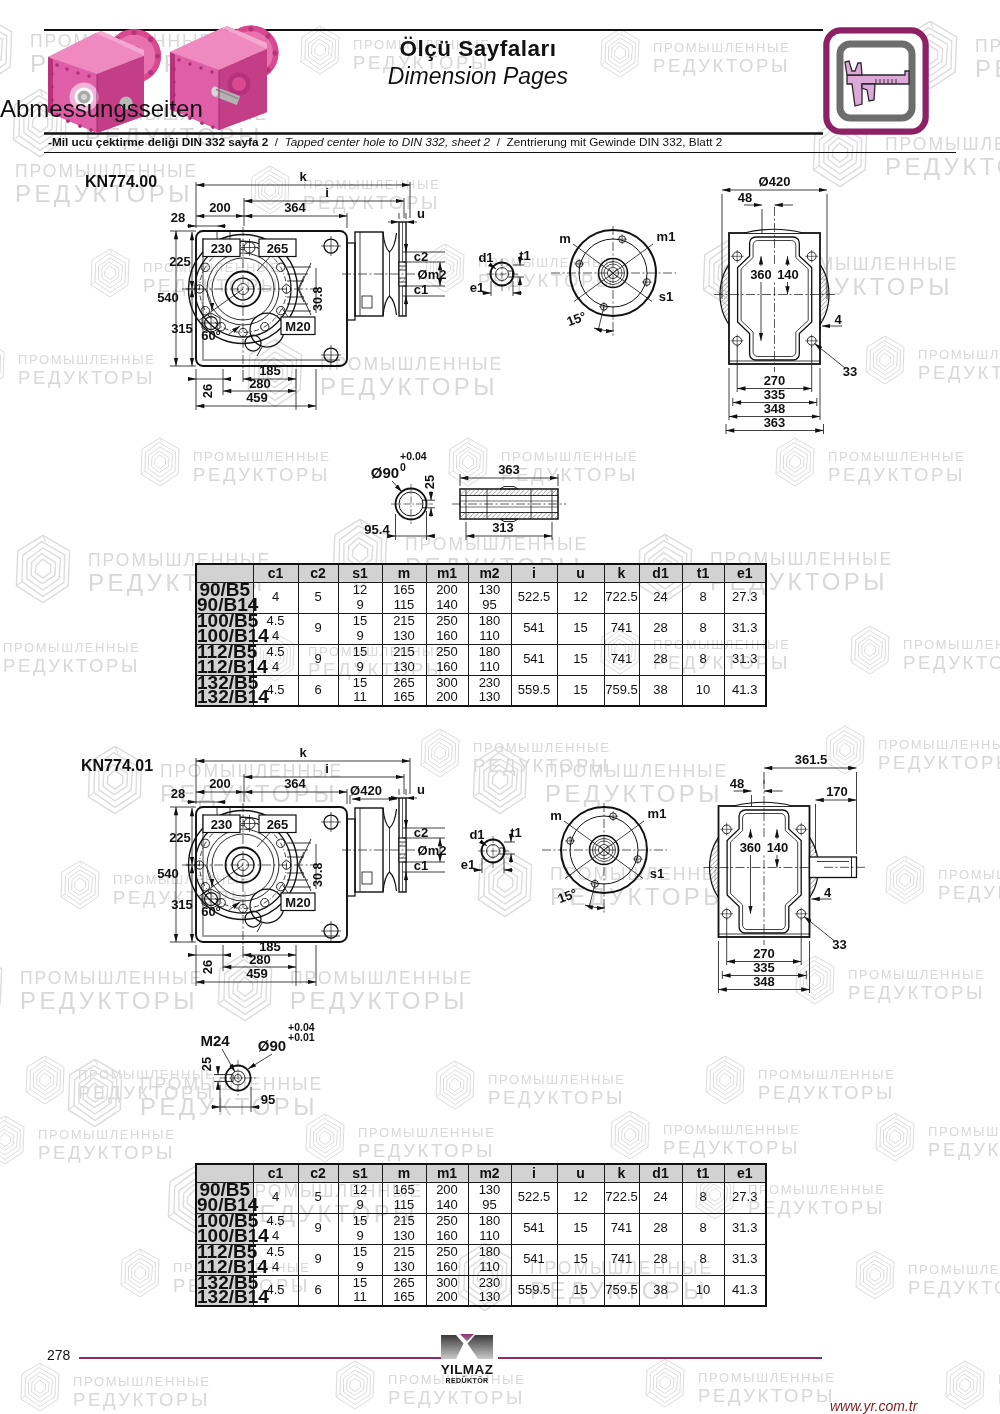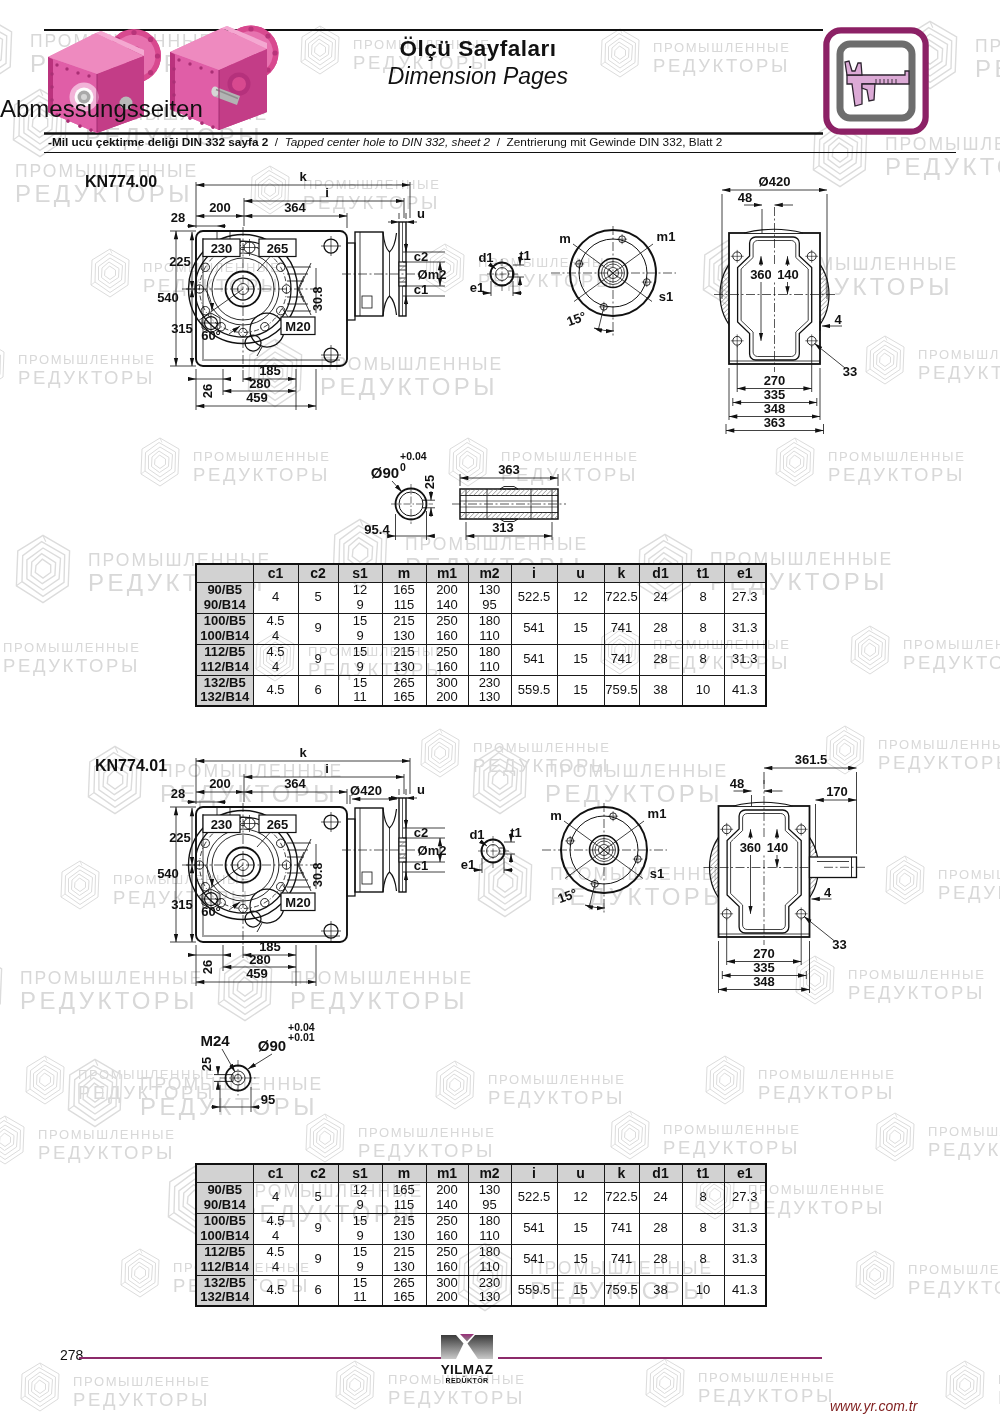--- a/index.html
+++ b/index.html
@@ -11,21 +11,21 @@
 .abs{position:absolute;}
 .ttl1{font:bold 22.5px "Liberation Sans",sans-serif;color:#111;letter-spacing:.5px;}
 .ttl2{font:italic 23px "Liberation Sans",sans-serif;color:#111;}
 .ttl3{font:24px "Liberation Sans",sans-serif;color:#111;}
 .sub{font:11.8px "Liberation Sans",sans-serif;color:#111;}
 .kn{font:bold 16px "Liberation Sans",sans-serif;color:#111;margin-left:36px;}
 table.dim{border-collapse:collapse;table-layout:fixed;font-family:"Liberation Sans",sans-serif;}
 table.dim td,table.dim th{border:1px solid #1a1a1a;padding:0;text-align:center;vertical-align:middle;
   font-size:13px;color:#111;line-height:14.5px;}
 table.dim th{background:#d2d2d2;font-weight:bold;font-size:14px;}
-table.dim td.lb{background:#d2d2d2;font-weight:bold;font-size:13px;}
+table.dim td.lb{background:#d2d2d2;font-weight:bold;font-size:19px;}
 table.dim{border:2px solid #111;}
 text.dt{font:bold 13px "Liberation Sans",sans-serif;fill:#111;stroke:none;text-anchor:middle;}
 .ftr{font:14px "Liberation Sans",sans-serif;color:#111;}
 </style>
 </head>
 <body>
 <div class="page">
 <svg id="bg" width="1000" height="1414" viewBox="0 0 1000 1414">
 <defs>
 <marker id="ae" markerWidth="9" markerHeight="5" refX="8.3" refY="2.2" orient="auto" markerUnits="userSpaceOnUse">
@@ -914,21 +914,21 @@
 <div class="abs ttl2" style="left:0;top:63px;width:956px;text-align:center;">Dimension Pages</div>
 
 <div class="abs ttl1" style="left:0;top:36px;width:956px;text-align:center;">Ölçü Sayfaları</div>
 
 <div class="abs ttl3" style="left:0;top:95px;width:956px;">Abmessungsseiten</div>
 
 <div class="abs sub" style="left:48px;top:135px;"><b>-Mil ucu çektirme deliği DIN 332 sayfa 2</b>&nbsp; /&nbsp; <i>Tapped center hole to DIN 332, sheet 2</i>&nbsp; /&nbsp; Zentrierung mit Gewinde DIN 332, Blatt 2</div>
 
 <div class="abs kn" style="left:49px;top:173px;">KN774.00</div>
 
-<div class="abs kn" style="left:59px;top:757px;">KN774.01</div>
+<div class="abs kn" style="left:45px;top:757px;">KN774.01</div>
 
 <div class="abs" style="left:195px;top:563px;">
 <table class="dim" style="width:572px;">
 <colgroup>
           <col style="width:57px">
           <col style="width:45px">
           <col style="width:40px">
           <col style="width:44px">
           <col style="width:44px">
           <col style="width:42px">
@@ -1110,21 +1110,21 @@
             <td>15</td>
             <td>759.5</td>
             <td>38</td>
             <td>10</td>
             <td>41.3</td>
           </tr>
 </tbody>
       </table>
 </div>
 
-<div class="abs ftr" style="left:60px;top:1347px;">278</div>
+<div class="abs ftr" style="left:47px;top:1347px;">278</div>
 
 <div class="abs" style="left:79px;top:1357px;width:362px;height:2px;background:#8c2a6a;"></div>
 
 <div class="abs" style="left:498px;top:1357px;width:324px;height:2px;background:#8c2a6a;"></div>
 
 <div class="abs" style="left:830px;top:1398px;font:italic 14px 'Liberation Sans',sans-serif;color:#7f1d1d;">www.yr.com.tr</div>
 
 <svg class="abs" style="left:441px;top:1334px;" width="54" height="50" viewBox="0 0 54 50">
 <defs>
 <linearGradient id="lg1" x1="0" y1="0" x2="0" y2="1">

